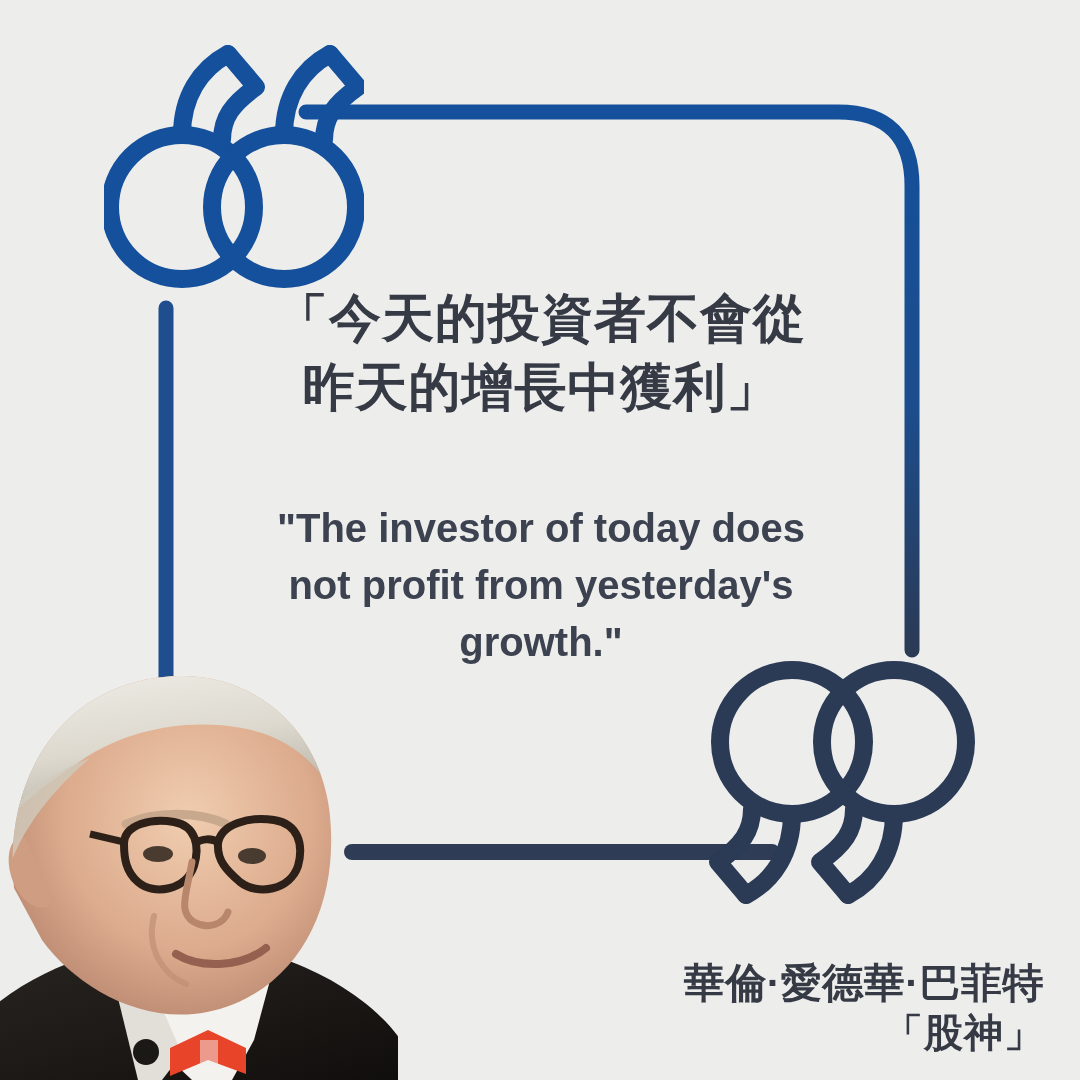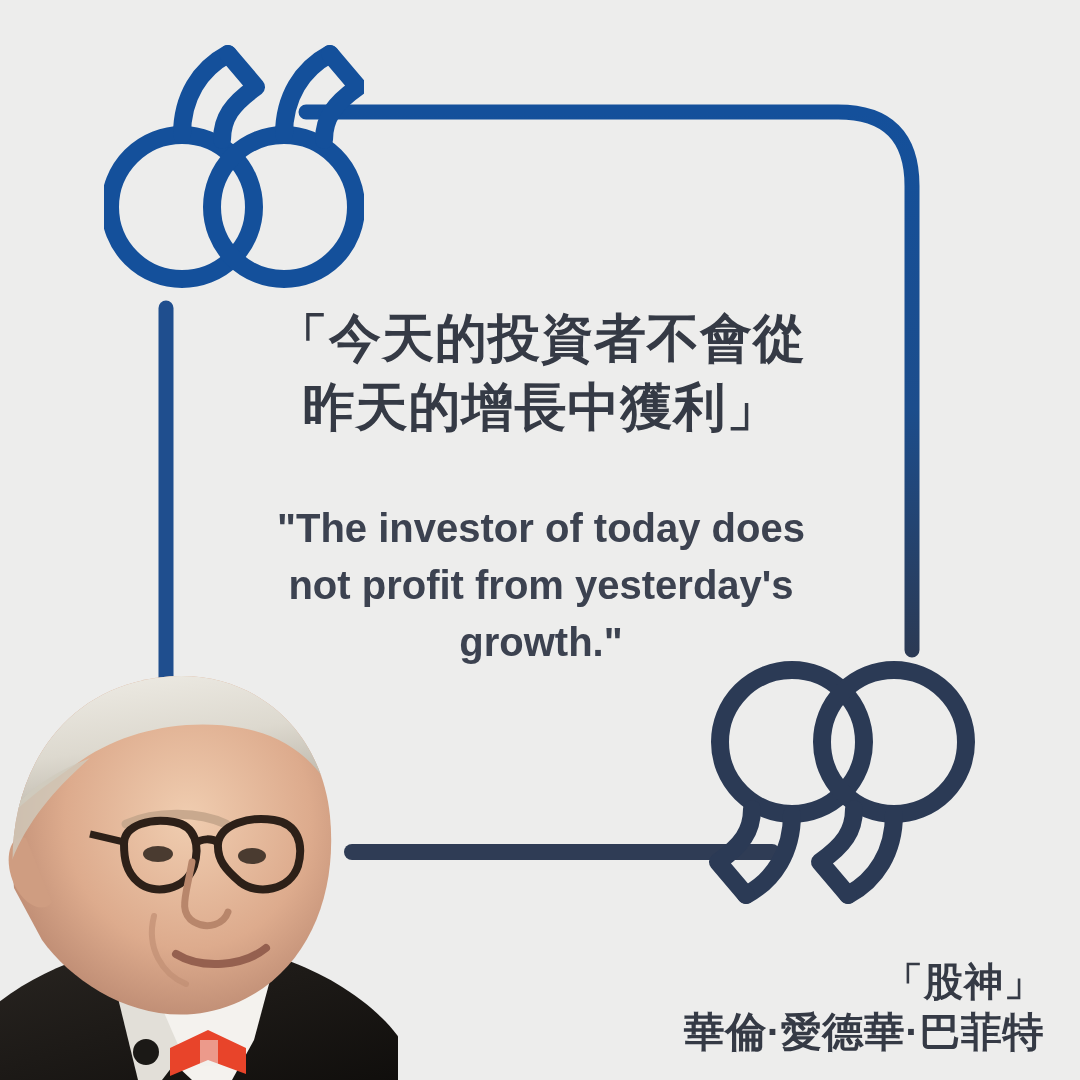--- a/index.html
+++ b/index.html
@@ -45,21 +45,21 @@
     height: 432px;
     z-index: 4;
     pointer-events: none;
   }
   #portrait-svg { display:block; width: 100%; height: 100%; }
 
   
   #quote-cn {
     position: absolute;
     left: 252px;
-    top: 304px;
+    top: 284px;
     width: 578px;
     text-align: center;
     color: #353a45;
     font-size: 52px;
     font-weight: 700;
     line-height: 1.32;
     letter-spacing: 1px;
     z-index: 5;
     white-space: pre-line;
   }
@@ -145,22 +145,22 @@
       <path d="M 140 245 L 112 212 C 136 195 146 181 146 159"></path>
     </g>
   </svg>
 
   <div id="quote-cn">「今天的投資者不會從
 昨天的增長中獲利」</div>
 
   <div id="quote-en">"The investor of today does not profit from yesterday's growth."</div>
 
   <div id="attribution">
+    <div id="attr-name">華倫·愛德華·巴菲特</div>
     <div id="attr-title">「股神」</div>
-    <div id="attr-name">華倫·愛德華·巴菲特</div>
   </div>
 
   <div id="portrait-wrap">
     <svg id="portrait-svg" viewBox="0 0 412 432">
       <defs>
         <radialGradient id="skin" cx="55%" cy="42%" r="62%">
           <stop offset="0%" stop-color="#f0cdb0"></stop>
           <stop offset="62%" stop-color="#ddab8d"></stop>
           <stop offset="100%" stop-color="#bc8a72"></stop>
         </radialGradient>

